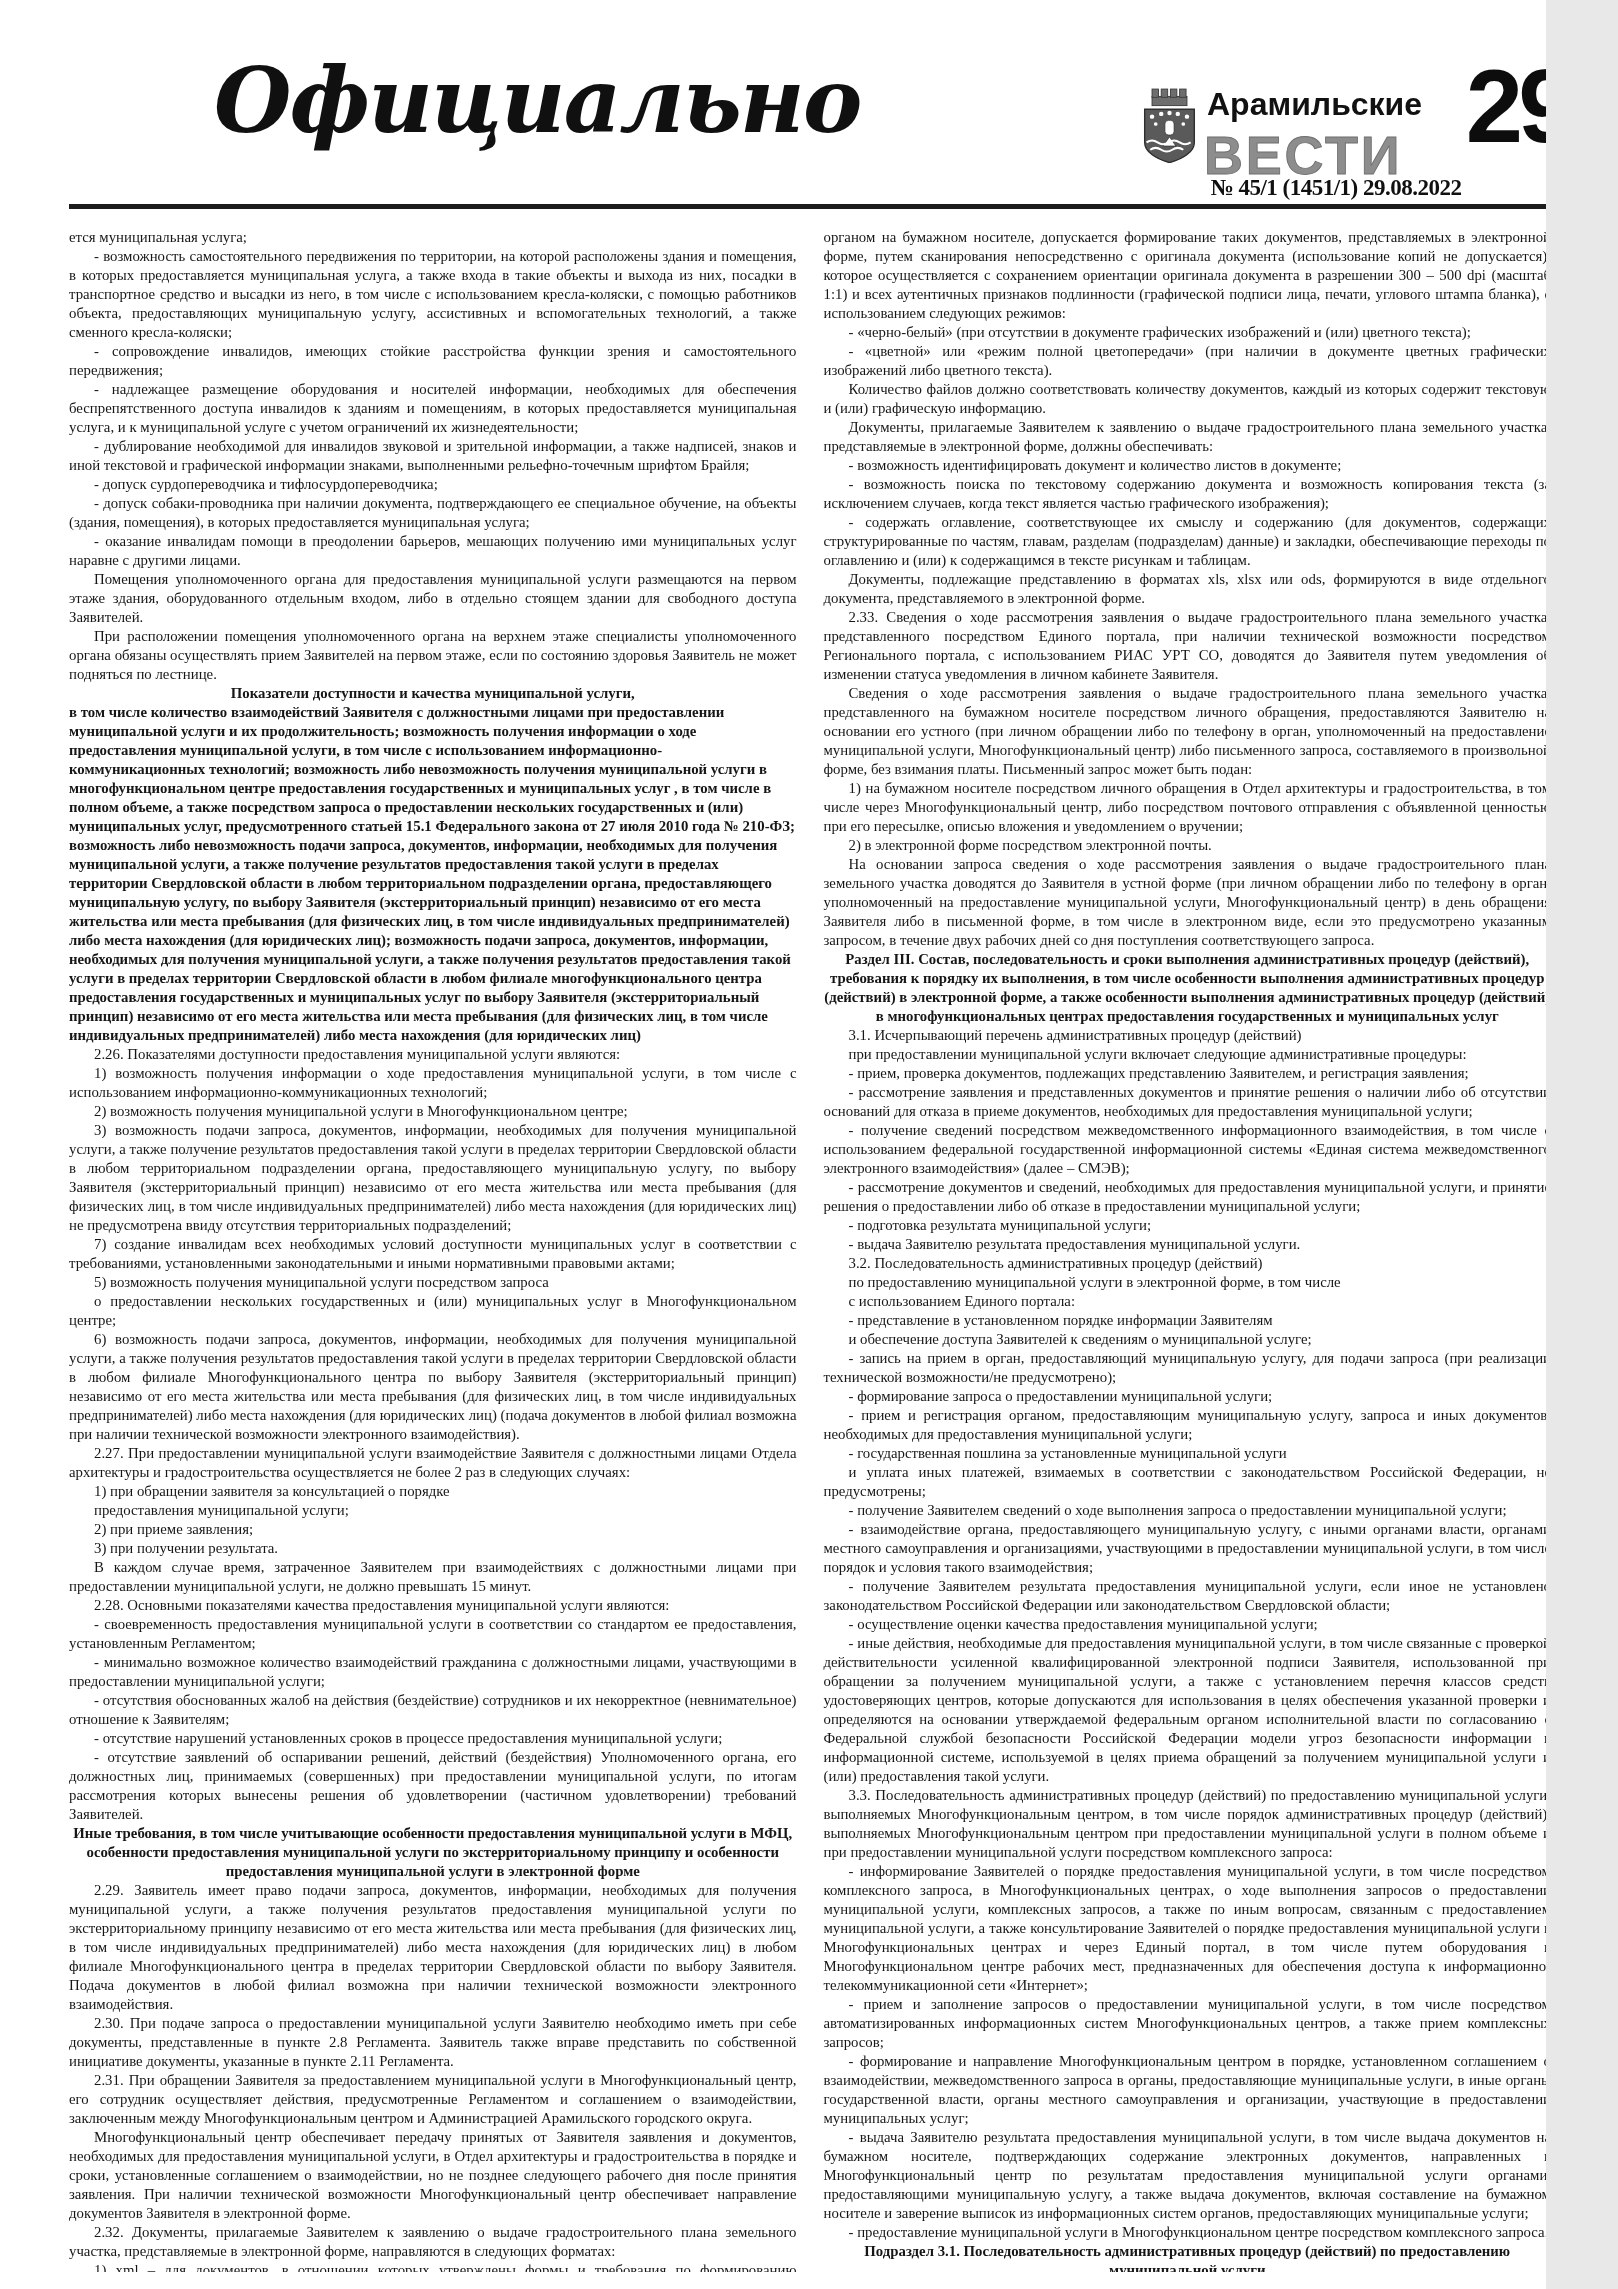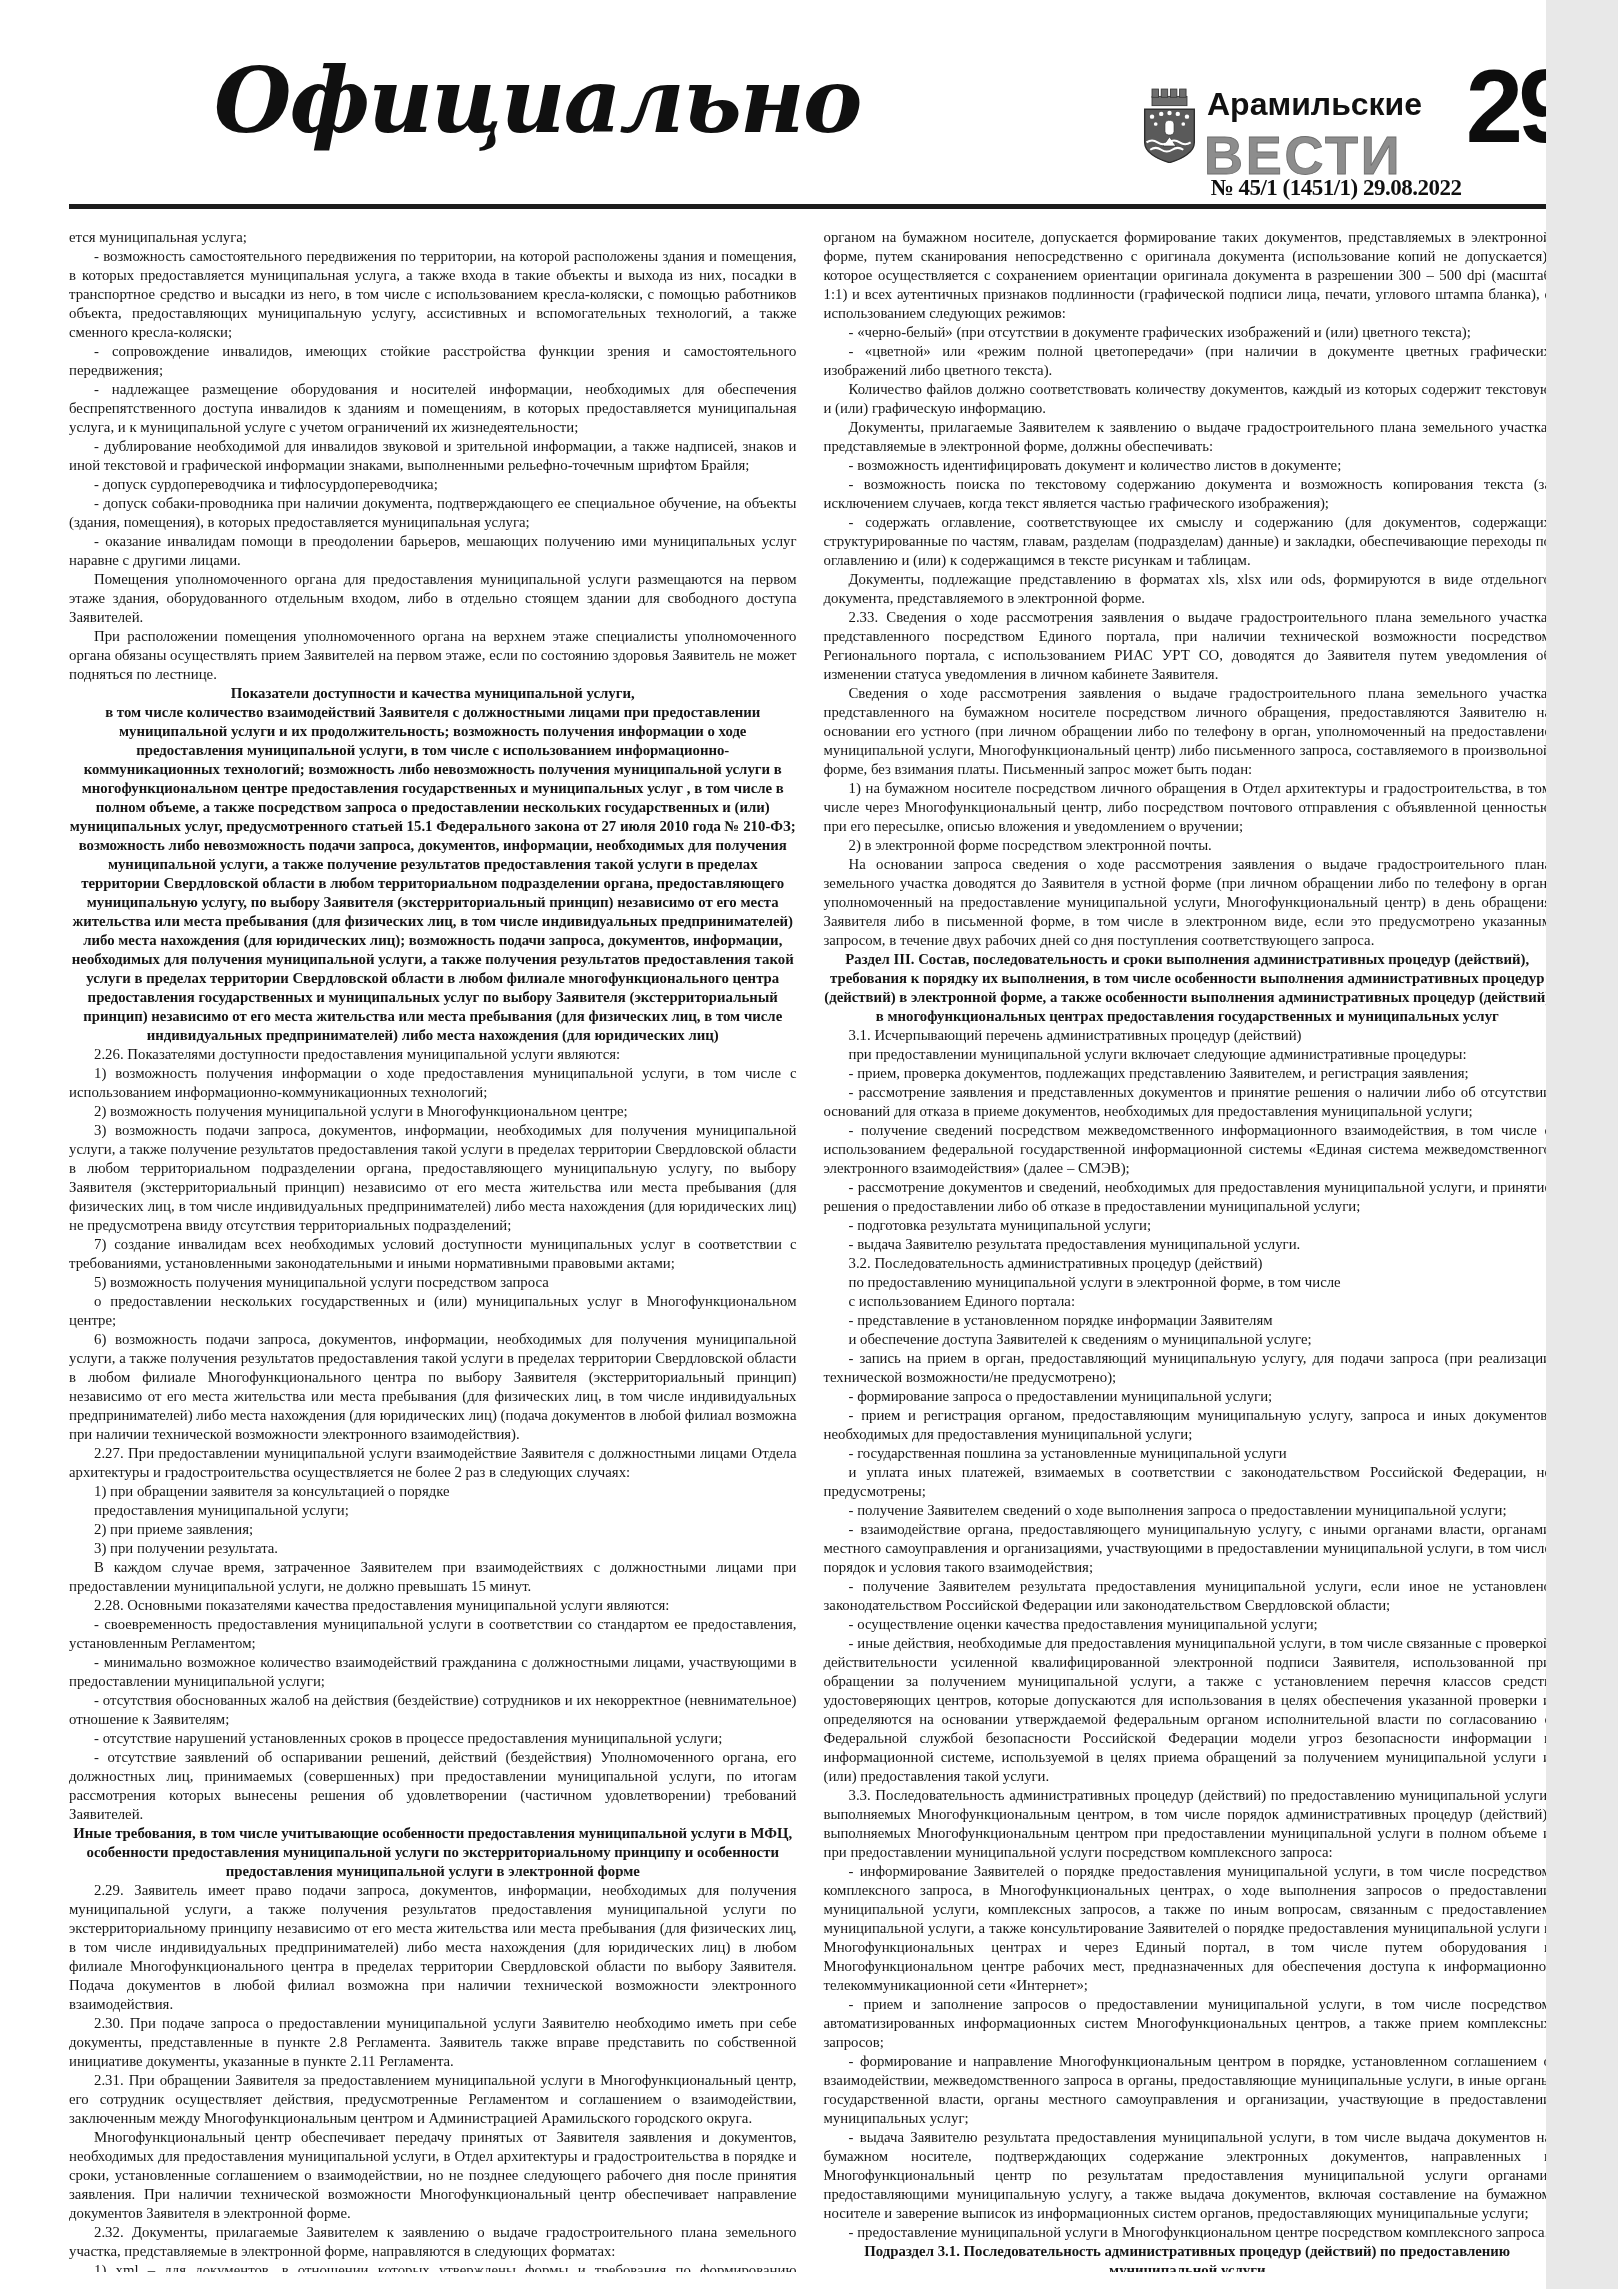--- a/index.html
+++ b/index.html
@@ -26,21 +26,21 @@
   
   .cols{position:absolute;left:69px;top:228px;width:1482px;height:2044px;
     display:flex;gap:27px;overflow:hidden;}
   .col{flex:1 1 0;font-size:14.8px;line-height:19px;text-align:justify;
     hyphens:auto;-webkit-hyphens:auto;}
   .col p{margin:0;}
   .p{text-indent:25px;}
   .pni{text-indent:0;}
   .h{font-weight:700;text-align:center;text-indent:0;margin:19.4px 16.6px;}
   .ht{font-weight:700;text-align:center;text-indent:0;margin:19.4px 16.6px 0 16.6px;}
-  .hc{font-weight:700;text-align:center;text-indent:0;margin:0 5.5px 19.4px 5.5px;}
+  .hc{font-weight:700;text-align:left;text-indent:0;margin:0 5.5px 19.4px 5.5px;}
 </style>
 </head>
 <body>
 
 <div class="page">
 
   <div class="masthead-title">Официально</div>
 
   <div class="logo-block">
     <span class="arms">

